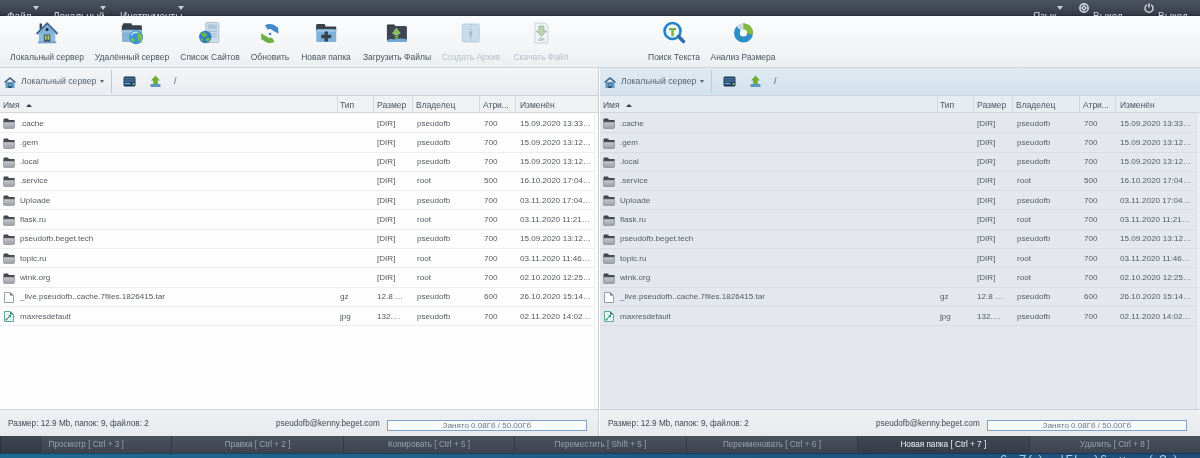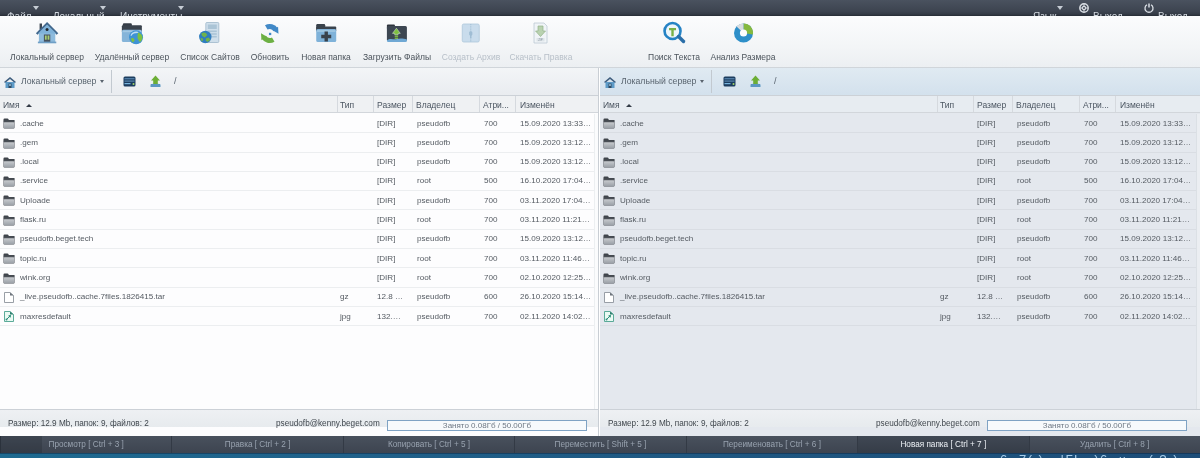--- a/index.html
+++ b/index.html
@@ -44,21 +44,21 @@
 #paneR .row { border-bottom-color:#d9dde3; }
 .row span { position:absolute; top:4.6px; white-space:nowrap; }
 .row .icn { position:absolute; left:3px; top:4.3px; width:12px; height:11px; }
 .c-name { left:20px; }
 .c-type { left:340px; }
 .c-size { left:377px; }
 .c-own  { left:417px; }
 .c-attr { left:484px; }
 .c-mod  { left:520px; }
 
-.sbar { position:absolute; left:0; top:341px; width:100%; height:18px; border-top:1px solid #ccd1d7; background:linear-gradient(#eef0f3,#e7ebee); font-size:8.2px; color:#40474e; }
+.sbar { position:absolute; left:0; top:341px; width:100%; height:27px; border-top:1px solid #ccd1d7; background:linear-gradient(#eef0f3,#e7ebee); font-size:8.2px; color:#40474e; }
 .sbar .s1 { position:absolute; left:8px; top:9px; }
 .sbar .s2 { position:absolute; left:276px; top:9px; }
 .sbar .pbar { position:absolute; left:387px; top:10px; width:200px; height:11px; border:1px solid #7fa3c4; background:#f7fafc; text-align:center; font-size:8px; color:#6e7884; line-height:10px; }
 
 
 .scrl { position:absolute; right:0; top:46px; height:295px; width:4px; }
 #paneL .scrl { background:#fbfcfd; border-left:1px solid #eceff1; }
 #paneR .scrl { background:#ebeef2; border-left:1px solid #dbe0e5; }
 
 
@@ -184,21 +184,21 @@
     </svg>
     <div class="lb">Загрузить Файлы</div>
   </div>
   <div class="tbi dis" style="left:541px;">
     <svg class="ic" viewBox="0 0 24 24">
       <path d="M5.5 2 H15.5 L18.5 5 V22 H5.5 Z" fill="#f0f4f7" stroke="#bcc9d3" stroke-width="0.8"></path>
       <path d="M9.5 5 h5 v5 h2.5 L12 15.5 L7 10 h2.5 Z" fill="#b9d2b0" stroke="#94b28a" stroke-width="0.7"></path>
       <rect x="8" y="17" width="8" height="3.4" fill="#dde4e9"></rect>
       <text x="12" y="19.8" font-size="3" text-anchor="middle" fill="#8b98a3" font-family="Liberation Sans">ZIP</text>
     </svg>
-    <div class="lb">Скачать Правка</div>
+    <div class="lb">Скачать Файл</div>
   </div>
   <div class="tbi" style="left:674px;">
     <svg class="ic" viewBox="0 0 24 24">
       <circle cx="10.5" cy="10" r="8" fill="#eef6fb" stroke="#2583c5" stroke-width="2.6"></circle>
       <path d="M7 7 h7 v2.2 h-2.3 v6 h-2.4 v-6 H7 Z" fill="#78b148"></path>
       <path d="M16.5 15.5 L21.5 20.5" stroke="#2a6ea8" stroke-width="3.4" stroke-linecap="round"></path>
     </svg>
     <div class="lb">Поиск Текста</div>
   </div>
   <div class="tbi" style="left:743px;">

